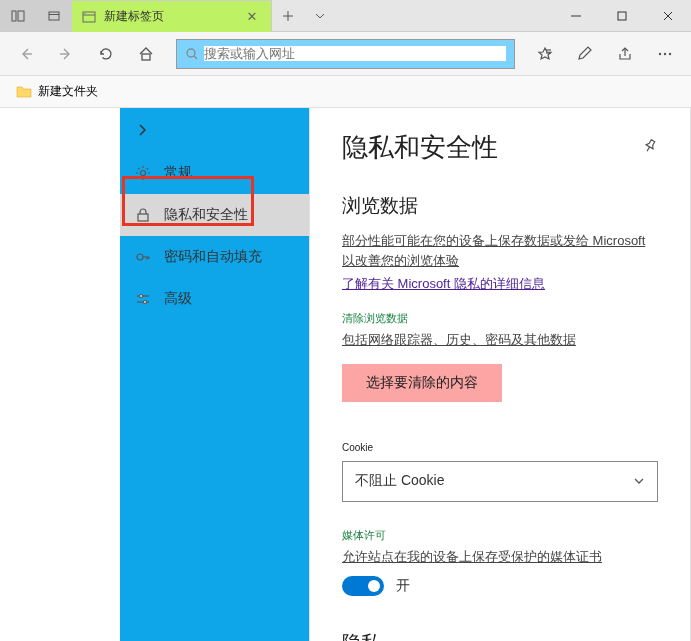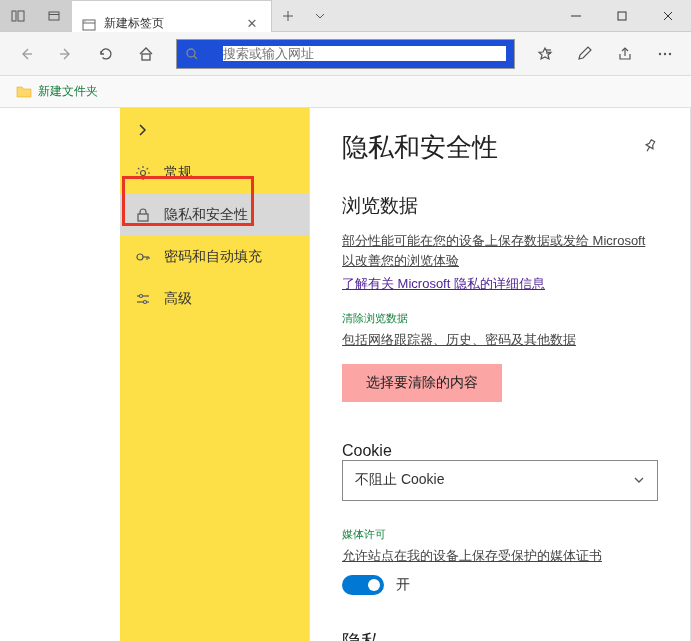--- a/index.html
+++ b/index.html
@@ -28,23 +28,23 @@
     }
     .tb-btn {
       width: 36px;
       height: 32px;
       display: flex;
       align-items: center;
       justify-content: center;
       color: #555;
     }
     .tab {
-      background: #ffffff;
-      display: flex;
-      align-items: flex-end;
+      background: #bef264;
+      display: flex;
+      align-items: center;
       padding: 0 10px;
       gap: 8px;
       border-top: 1px solid #ccc;
       border-right: 1px solid #ccc;
       height: 32px;
       min-width: 200px;
     }
     .tab-icon {
       width: 14px;
       height: 14px;
@@ -106,25 +106,25 @@
       height: 36px;
       display: flex;
       align-items: center;
       justify-content: center;
       color: #555;
     }
     .addressbar {
       flex: 1;
       height: 30px;
       border: 1px solid #999;
-      background: #1d4ed8;
+      background: #7dd3fc;
       display: flex;
       align-items: center;
       padding: 0 8px;
-      gap: 24px;
+      gap: 5px;
       margin: 0 8px;
     }
     .addressbar input {
       border: none;
       outline: none;
       flex: 1;
       font-size: 13px;
       color: #888;
     }
     .favbar {
@@ -135,33 +135,33 @@
       padding: 0 16px;
       gap: 6px;
       border-bottom: 1px solid #e0e0e0;
     }
     .folder-icon {
       width: 16px;
       height: 13px;
     }
     .fav-label {
       font-size: 12px;
-      color: #15803d;
+      color: #000000;
     }
     .content {
       display: flex;
       height: calc(641px - 32px - 44px - 32px);
     }
     .empty-left {
       width: 120px;
       background: #fff;
     }
     .settings-nav {
       width: 190px;
-      background: #fde047;
+      background: #0ea5e9;
       border-right: 1px solid #e0e0e0;
       position: relative;
     }
     .nav-back {
       height: 44px;
       display: flex;
       align-items: center;
       padding: 0 14px;
       color: #333;
     }
@@ -239,22 +239,23 @@
     .clear-btn {
       background: #fca5a5;
       border: none;
       padding: 10px 24px;
       font-size: 14px;
       color: #222;
       margin: 10px 0 24px 0;
       cursor: pointer;
     }
     .label {
-      font-size: 16px;
+      font-size: 10px;
       color: #222;
+      margin-bottom: 8px;
     }
     .select-box {
       border: 1px solid #888;
       height: 41px;
       display: flex;
       align-items: center;
       justify-content: space-between;
       padding: 0 12px;
       font-size: 14px;
       color: #333;

